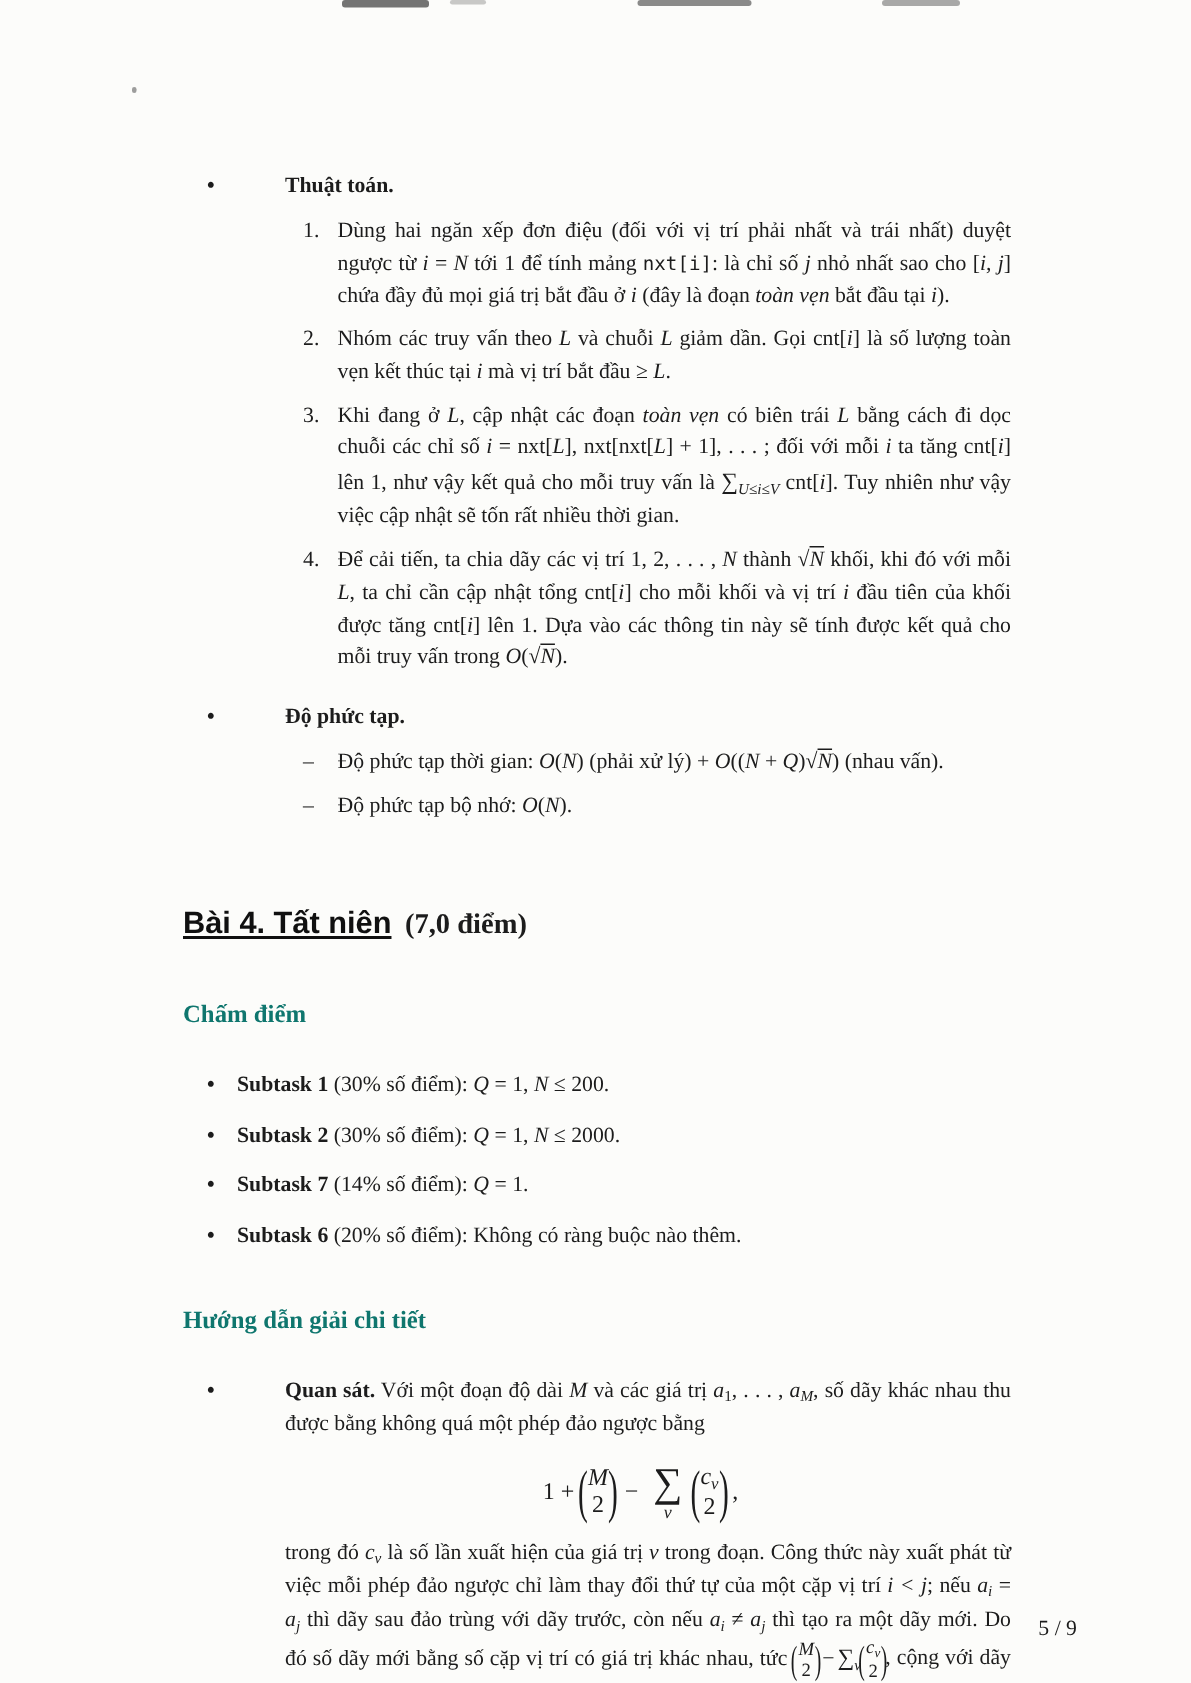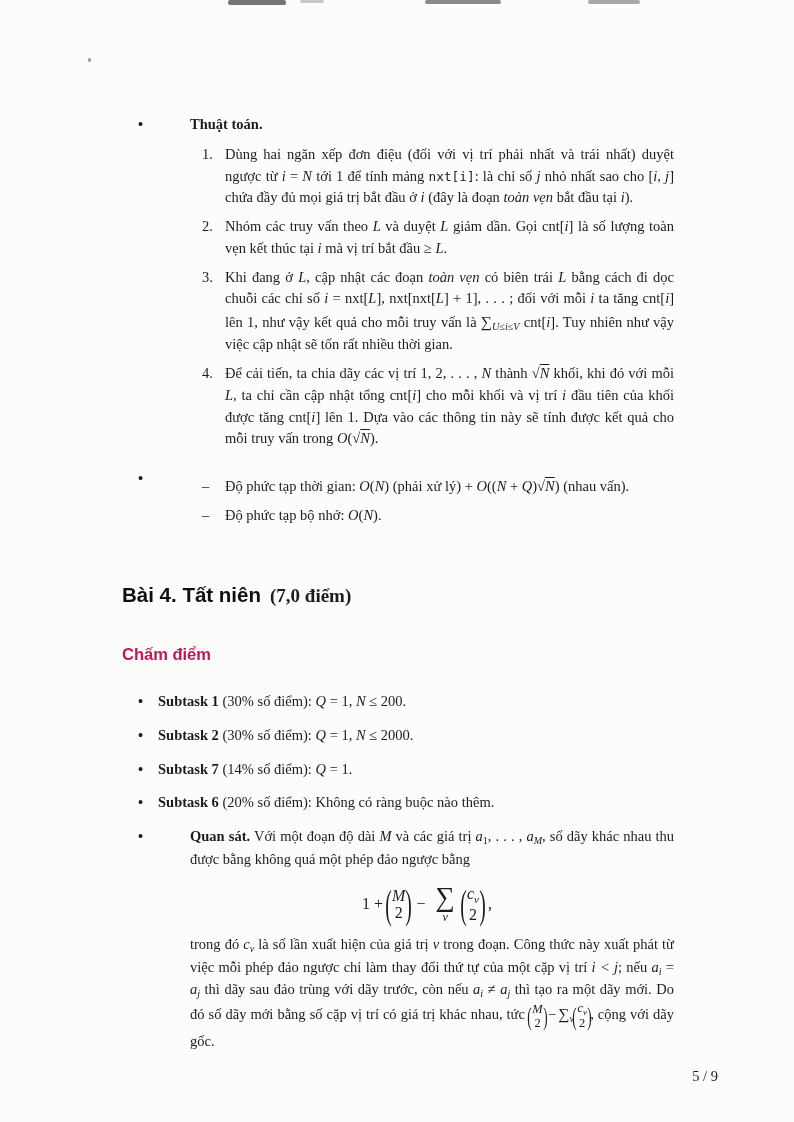--- a/index.html
+++ b/index.html
@@ -25,43 +25,43 @@
   .step-text{flex:1;margin:0;text-align:justify;}
 
   .i{font-style:italic;}
   .b{font-weight:700;}
   .tt{font-family:"DejaVu Sans Mono","Liberation Mono",monospace;font-size:0.88em;}
   .sub{font-size:0.7em;vertical-align:-0.32em;}
   .ol{text-decoration:overline;}
   .sum-inline{font-size:1.08em;}
 
   .section-head{display:flex;align-items:baseline;gap:9px;margin:46px 0 0 0;}
-  .section-title{font-family:"Liberation Sans","DejaVu Sans",sans-serif;font-weight:700;font-size:20.5px;color:#101010;}
+  .section-title{font-family:"Liberation Sans","DejaVu Sans",sans-serif;font-weight:700;font-size:20.5px;color:#101010;text-decoration:underline;}
   .section-points{font-size:19px;font-weight:700;}
 
-  .subsection{font-family:Liberation Sans, sans-serif;font-weight:700;font-size:16.5px;color:#be185d;margin:32px 0 24px 0;}
+  .subsection{font-family:Liberation Serif, serif;font-weight:700;font-size:16.5px;color:#0f766e;margin:32px 0 24px 0;}
 
   .subtask-list{list-style:none;margin:0;padding:0;}
   .subtask-list .bullet-item{margin-bottom:12px;}
 
   .display-formula{display:flex;justify-content:center;align-items:center;gap:5px;margin:15px 10px 11px 0;font-size:16px;}
   .binom{display:inline-flex;align-items:center;vertical-align:-0.55em;}
   .binom .paren{display:inline-block;font-size:2.45em;font-weight:400;line-height:0.85;transform:scaleX(0.5);margin:0 -0.14em;}
   .binom .col{display:inline-flex;flex-direction:column;align-items:center;line-height:1.12;padding:0 2px;}
   .sum{display:inline-flex;flex-direction:column;align-items:center;line-height:1;margin:0 3px;}
   .sum .sigma{font-size:1.7em;line-height:0.92;}
   .sum .under{font-size:0.75em;margin-top:1px;}
   .f-op{margin:0 2px;}
 
   .inline-math{white-space:nowrap;}
   .binom.small{font-size:0.86em;vertical-align:-0.42em;}
   .binom.small .paren{font-size:2.1em;}
   .inline-op{margin:0 2px;}
 
-  .page-num{position:absolute;right:76px;bottom:34px;font-size:14.5px;}
+  .page-num{position:absolute;right:76px;bottom:24px;font-size:14.5px;}
 </style>
 </head>
 <body>
 
 <div class="page">
 
   <div class="artifact" style="left:228px;top:0;width:58px;height:5px;opacity:.65;"></div>
   <div class="artifact" style="left:300px;top:0;width:24px;height:3px;opacity:.25;"></div>
   <div class="artifact" style="left:425px;top:0;width:76px;height:4px;opacity:.55;"></div>
   <div class="artifact" style="left:588px;top:0;width:52px;height:4px;opacity:.4;"></div>
@@ -75,37 +75,38 @@
         <span class="marker b">•</span>
         <div class="li-body">
           <p class="para"><strong class="run-in">Thuật toán.</strong></p>
           <ol class="steps">
             <li class="step">
               <span class="step-num">1.</span>
               <p class="step-text"><span>Dùng hai ngăn xếp đơn điệu (đối với vị trí phải nhất và trái nhất) duyệt ngược từ </span><span class="i">i</span><span> = </span><span class="i">N</span><span> tới 1 để tính mảng </span><span class="tt">nxt[i]</span><span>: là chỉ số </span><span class="i">j</span><span> nhỏ nhất sao cho [</span><span class="i">i, j</span><span>] chứa đầy đủ mọi giá trị bắt đầu ở </span><span class="i">i</span><span> (đây là đoạn </span><span class="i">toàn vẹn</span><span> bắt đầu tại </span><span class="i">i</span><span>).</span></p>
             </li>
             <li class="step">
               <span class="step-num">2.</span>
-              <p class="step-text"><span>Nhóm các truy vấn theo </span><span class="i">L</span><span> và duyệt </span><span class="i">L</span><span> giảm dần. Gọi cnt[</span><span class="i">i</span><span>] là số lượng toàn vẹn kết thúc tại </span><span class="i">i</span><span> mà vị trí bắt đầu ≥ </span><span class="i">L</span><span>.</span></p>
+              <p class="step-text"><span>Nhóm các truy vấn theo </span><span class="i">L</span><span> và chuỗi </span><span class="i">L</span><span> giảm dần. Gọi cnt[</span><span class="i">i</span><span>] là số lượng toàn vẹn kết thúc tại </span><span class="i">i</span><span> mà vị trí bắt đầu ≥ </span><span class="i">L</span><span>.</span></p>
             </li>
             <li class="step">
               <span class="step-num">3.</span>
               <p class="step-text"><span>Khi đang ở </span><span class="i">L</span><span>, cập nhật các đoạn </span><span class="i">toàn vẹn</span><span> có biên trái </span><span class="i">L</span><span> bằng cách đi dọc chuỗi các chỉ số </span><span class="i">i</span><span> = nxt[</span><span class="i">L</span><span>], nxt[nxt[</span><span class="i">L</span><span>] + 1], . . . ; đối với mỗi </span><span class="i">i</span><span> ta tăng cnt[</span><span class="i">i</span><span>] lên 1, như vậy kết quả cho mỗi truy vấn là </span><span class="sum-inline">∑</span><span class="sub i">U≤i≤V</span><span> cnt[</span><span class="i">i</span><span>]. Tuy nhiên như vậy việc cập nhật sẽ tốn rất nhiều thời gian.</span></p>
             </li>
             <li class="step">
               <span class="step-num">4.</span>
               <p class="step-text"><span>Để cải tiến, ta chia dãy các vị trí 1, 2, . . . , </span><span class="i">N</span><span> thành </span><span>√</span><span class="i ol">N</span><span> khối, khi đó với mỗi </span><span class="i">L</span><span>, ta chỉ cần cập nhật tổng cnt[</span><span class="i">i</span><span>] cho mỗi khối và vị trí </span><span class="i">i</span><span> đầu tiên của khối được tăng cnt[</span><span class="i">i</span><span>] lên 1. Dựa vào các thông tin này sẽ tính được kết quả cho mỗi truy vấn trong </span><span class="i">O</span><span>(</span><span>√</span><span class="i ol">N</span><span>).</span></p>
             </li>
           </ol>
         </div>
       </li>
 
       <li class="bullet-item">
         <span class="marker b">•</span>
         <div class="li-body">
+          <p class="para"><strong class="run-in">Độ phức tạp.</strong></p>
           <ul class="steps">
             <li class="step">
               <span class="step-num">–</span>
               <p class="step-text"><span>Độ phức tạp thời gian: </span><span class="i">O</span><span>(</span><span class="i">N</span><span>) (phải xử lý)  +  </span><span class="i">O</span><span>((</span><span class="i">N</span><span> + </span><span class="i">Q</span><span>)</span><span>√</span><span class="i ol">N</span><span>) (nhau vấn).</span></p>
             </li>
             <li class="step">
               <span class="step-num">–</span>
               <p class="step-text"><span>Độ phức tạp bộ nhớ: </span><span class="i">O</span><span>(</span><span class="i">N</span><span>).</span></p>
             </li>
           </ul>
@@ -132,20 +133,21 @@
       <li class="bullet-item">
         <span class="marker b">•</span>
         <p class="para li-body"><strong class="run-in">Subtask 7</strong><span><span> (14% số điểm): </span><span class="i">Q</span><span> = 1.</span></span></p>
       </li>
       <li class="bullet-item">
         <span class="marker b">•</span>
         <p class="para li-body"><strong class="run-in">Subtask 6</strong><span><span> (20% số điểm): Không có ràng buộc nào thêm.</span></span></p>
       </li>
     </ul>
 
+    <h3 class="subsection">Hướng dẫn giải chi tiết</h3>
 
     <ul class="bullets">
       <li class="bullet-item">
         <span class="marker b">•</span>
         <div class="li-body">
           <p class="para"><strong class="run-in">Quan sát.</strong><span><span> Với một đoạn độ dài </span><span class="i">M</span><span> và các giá trị </span><span class="i">a</span><span class="sub">1</span><span>, . . . , </span><span class="i">a</span><span class="sub i">M</span><span>, số dãy khác nhau thu được bằng không quá một phép đảo ngược bằng</span></span></p>
 
           <div class="display-formula">
             <span class="f-lead">1 +</span>
             <span class="binom">

